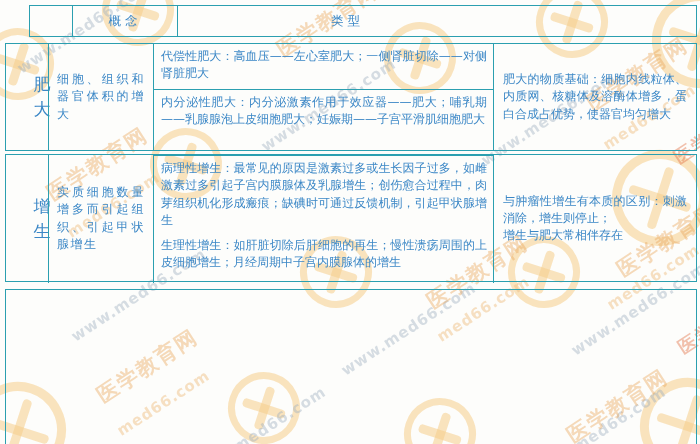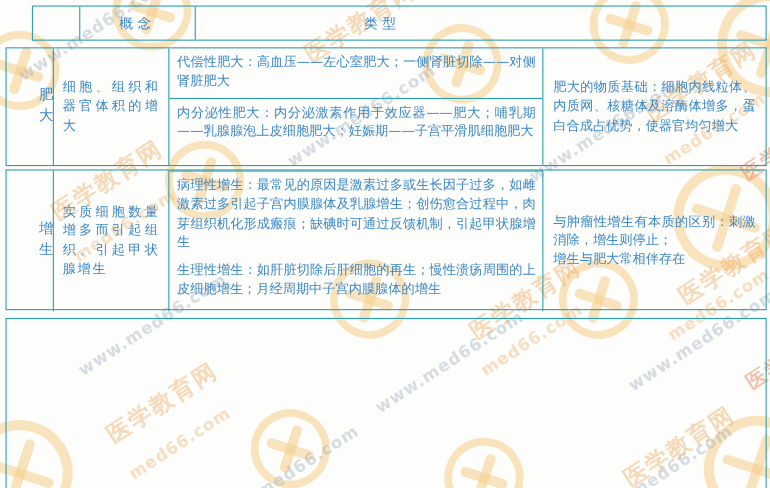--- a/index.html
+++ b/index.html
@@ -46,21 +46,21 @@
   .sec-header{margin-top:5px;height:32px;margin-left:24px;}
   .sec-feida{margin-top:6px;height:108px;}
   .sec-zengsheng{margin-top:3px;height:128px;}
   .sec-huasheng{margin-top:7px;height:161px;}
   .cell{
     box-sizing:border-box;color:#3b87c6;font-size:12px;line-height:1.45;
     display:flex;flex-direction:column;justify-content:center;
   }
   .cell + .cell{border-left:1.5px solid #2b9fb0;}
   .hcell{align-items:center;letter-spacing:4px;font-size:12.5px;}
-  .label-cell{align-items:center;letter-spacing:1px;font-size:13px;margin-left:31px;}
+  .label-cell{align-items:center;letter-spacing:1px;font-size:17px;margin-left:31px;}
   .concept-cell{padding:4px 8px;text-align:justify;letter-spacing:1.5px;}
   .concept-cell p, .other-cell p{margin:0;text-align:justify;}
   .type-col{justify-content:stretch;padding:0;}
   .type-sub{box-sizing:border-box;padding:4px 6px 3px 7px;text-align:justify;}
   .type-sub.second{border-top:1.5px solid #2b9fb0;flex:1;}
   .pre{white-space:pre-line;}
   .other-cell{padding:4px 9px;}
   .t1-a{height:45px;} .t2-a{height:50px;} .t3-a{height:95px;}
 </style>
 </head>

